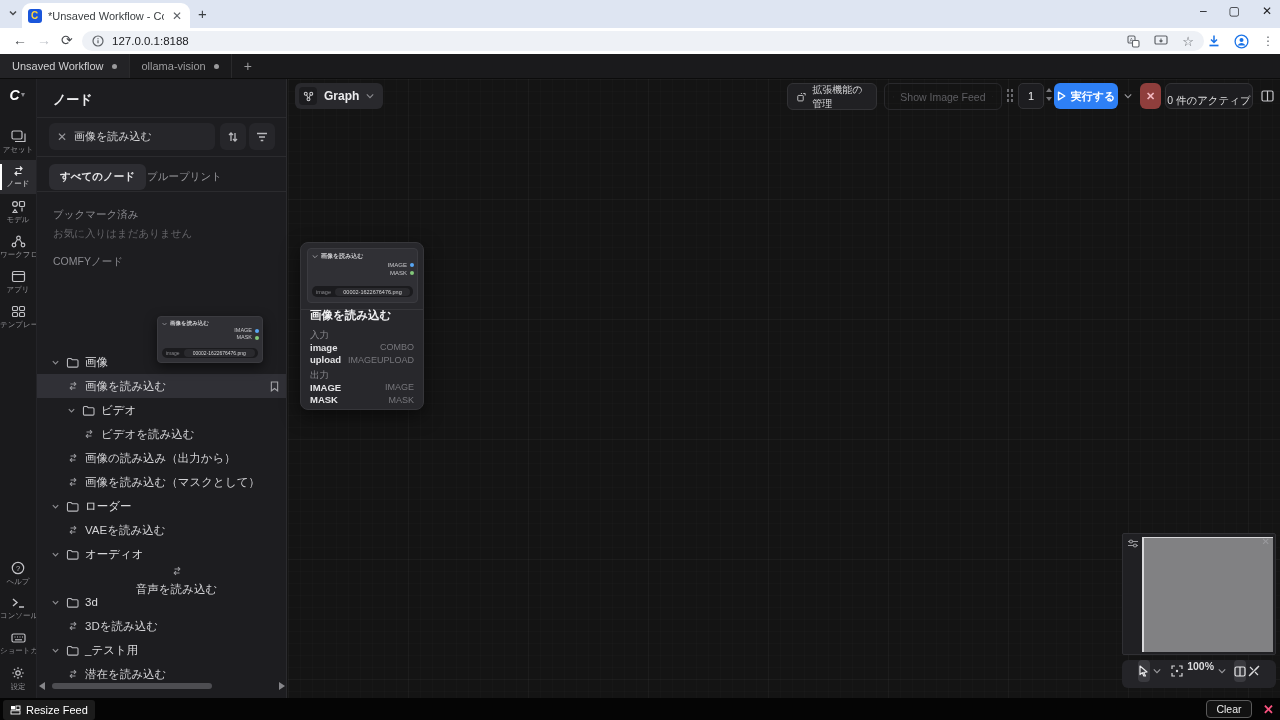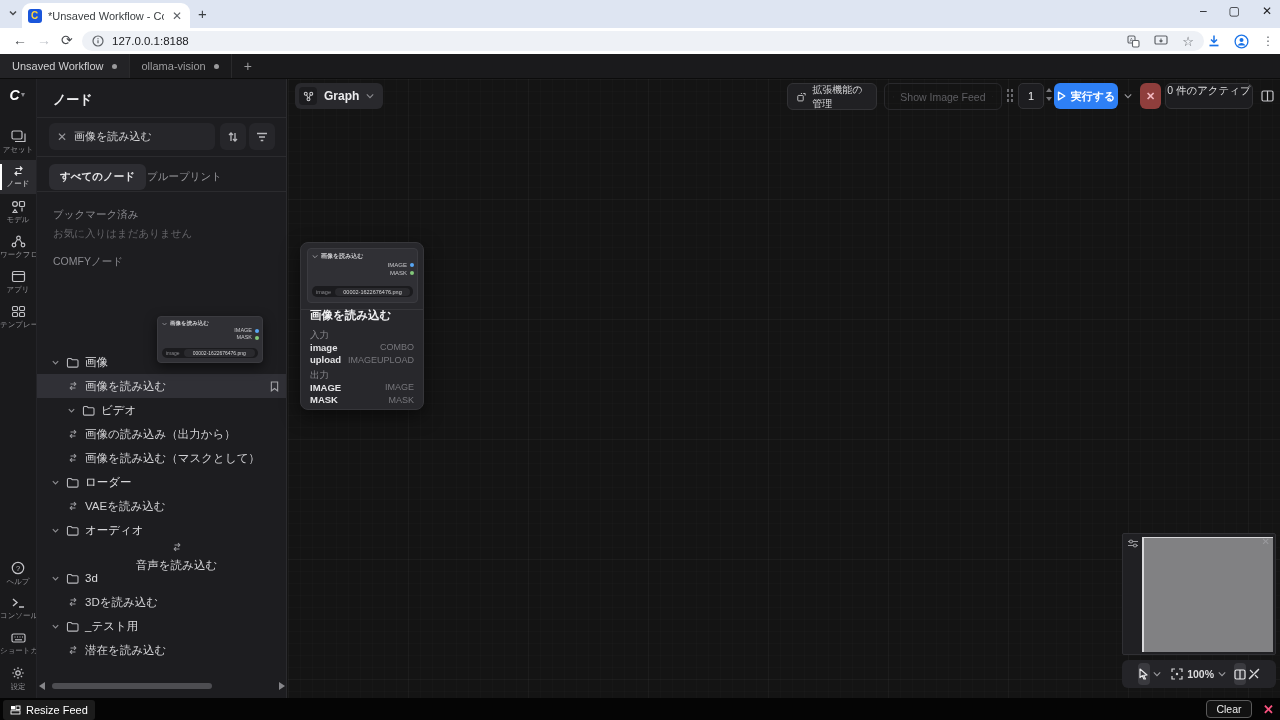--- a/index.html
+++ b/index.html
@@ -103,21 +103,21 @@
   .spin { position:absolute; left:758px; top:6px; display:flex; flex-direction:column; gap:5px; }
   .caret-up { width:0; height:0; border:3.5px solid transparent; border-bottom:4.5px solid #77777b; }
   .caret-dn { width:0; height:0; border:3.5px solid transparent; border-top:4.5px solid #77777b; }
   .run-btn { position:absolute; left:766px; top:4px; width:64px; height:26px; background:#2e80f6; border-radius:6px;
              display:flex; align-items:center; justify-content:center; gap:5px; color:#fff; font-size:11px; font-weight:bold; }
   .run-chev { position:absolute; left:832px; top:4px; width:16px; height:26px; display:flex; align-items:center;
               justify-content:center; color:#9a9a9e; }
   .stop-btn { position:absolute; left:852px; top:4px; width:21px; height:26px; background:#8f3e3c; border-radius:6px;
               display:flex; align-items:center; justify-content:center; color:#f2b8c0; font-size:11px; font-weight:bold; }
   .active-pill { position:absolute; left:877px; top:4px; width:88px; height:26px; border:1px solid #323235;
-                 border-radius:6px; display:flex; align-items:flex-start; justify-content:center; font-size:10.5px; color:#dededf; background:#1d1d20;}
+                 border-radius:6px; display:flex; align-items:flex-end; justify-content:center; font-size:10.5px; color:#dededf; background:#1d1d20;}
   .panel-btn { position:absolute; left:969px; top:4px; width:21px; height:26px; border-radius:6px;
                display:flex; align-items:center; justify-content:center; color:#c6c6ca; }
 
   
   .mini-node { background:#303035; border:1px solid #3b3b40; border-radius:4px; position:relative; }
   .mn-title { display:flex; align-items:center; gap:3px; padding:3px 4px 0 4px; color:#cfcfd2; font-size:6px; font-weight:bold; white-space:nowrap; }
   .mn-outs { position:absolute; right:3px; top:12px; text-align:right; font-size:6px; color:#c8c8cc; line-height:8px; }
   .mn-out { display:flex; align-items:center; justify-content:flex-end; gap:3px; }
   .mn-dot { width:4px; height:4px; border-radius:50%; }
   .mn-widget { position:absolute; left:4px; right:4px; bottom:5px; height:11px; background:#1b1b1e; border-radius:5px;
@@ -147,21 +147,21 @@
   
   .minimap { position:absolute; left:834px; top:454px; width:154px; height:122px; background:#202023;
              border:1px solid #303034; border-radius:2px; z-index:3; }
   .mm-view { position:absolute; left:19px; top:3px; right:2px; bottom:2px; background:rgba(138,138,140,0.92);
              border-left:2px solid #d8d8da; border-top:1px solid #d8d8da; }
   .mm-close { position:absolute; right:5px; top:2px; color:#9a9a9e; font-size:10px; z-index:2; }
   .mm-sliders { position:absolute; left:4px; top:4px; z-index:2; }
 
   
   .zoombar { position:absolute; left:834px; top:581px; width:154px; height:28px; background:#242428;
-             border-radius:6px; display:flex; align-items:center; padding:0 16px; gap:2px; }
+             border-radius:6px; display:flex; align-items:flex-start; padding:0 16px; gap:2px; }
   .zb-btn { width:23px; height:22px; border-radius:4px; display:flex; align-items:center; justify-content:center; color:#d8d8da; }
   .zb-btn.on { background:#3a3a3f; }
   .zb-txt { font-size:10.5px; color:#dcdcde; font-weight:bold; padding:0 2px; }
 
   
   .statusbar { position:absolute; left:0; top:698px; width:1280px; height:22px; background:#050505; }
   .sf-chip { position:absolute; left:3px; top:2px; height:18px; background:#1c1c1c; border-radius:3px;
              display:flex; align-items:center; gap:5px; padding:10px 7px; color:#fff; font-size:11px; }
   .clear-btn { position:absolute; left:1206px; top:2px; width:46px; height:18px; background:#121212;
                border:1px solid #5a5a5a; border-radius:4px; color:#ececec; font-size:10.5px;
@@ -378,20 +378,27 @@
           </span>
         </div>
         <div class="tree-row folder" style="padding-left: 30px; text-align: right;">
           <svg width="9" height="9" viewBox="0 0 10 10" style="flex:0 0 auto">
             <path d="M2 3.5l3 3 3-3" fill="none" stroke="#8d8d91" stroke-width="1.3"></path>
           </svg>
           <svg width="13" height="11" viewBox="0 0 14 12" style="flex:0 0 auto">
             <path d="M1.5 3c0-.8.5-1.3 1.2-1.3h2.6L6.8 3h5c.7 0 1.2.5 1.2 1.2v5.6c0 .7-.5 1.2-1.2 1.2H2.7c-.7 0-1.2-.5-1.2-1.2z" fill="none" stroke="#b9b9bd" stroke-width="1.2"></path>
           </svg>
           <span class="tlabel">ビデオ</span>
+        </div>
+        <div class="tree-row" style="padding-left: 46px;">
+          <svg width="12" height="10" viewBox="0 0 12 10" style="flex:0 0 auto">
+            <path d="M3.5 3h5M8.5 7h-5" fill="none" stroke="#9a9a9e" stroke-width="1.1"></path>
+            <path d="M7 1.2L8.8 3 7 4.8M5 5.2L3.2 7 5 8.8" fill="none" stroke="#9a9a9e" stroke-width="1.1"></path>
+          </svg>
+          <span class="tlabel">ビデオを読み込む</span>
         </div>
         <div class="tree-row" style="padding-left: 30px;">
           <svg width="12" height="10" viewBox="0 0 12 10" style="flex:0 0 auto">
             <path d="M3.5 3h5M8.5 7h-5" fill="none" stroke="#9a9a9e" stroke-width="1.1"></path>
             <path d="M7 1.2L8.8 3 7 4.8M5 5.2L3.2 7 5 8.8" fill="none" stroke="#9a9a9e" stroke-width="1.1"></path>
           </svg>
           <span class="tlabel">画像の読み込み（出力から）</span>
         </div>
         <div class="tree-row" style="padding-left: 30px;">
           <svg width="12" height="10" viewBox="0 0 12 10" style="flex:0 0 auto">

